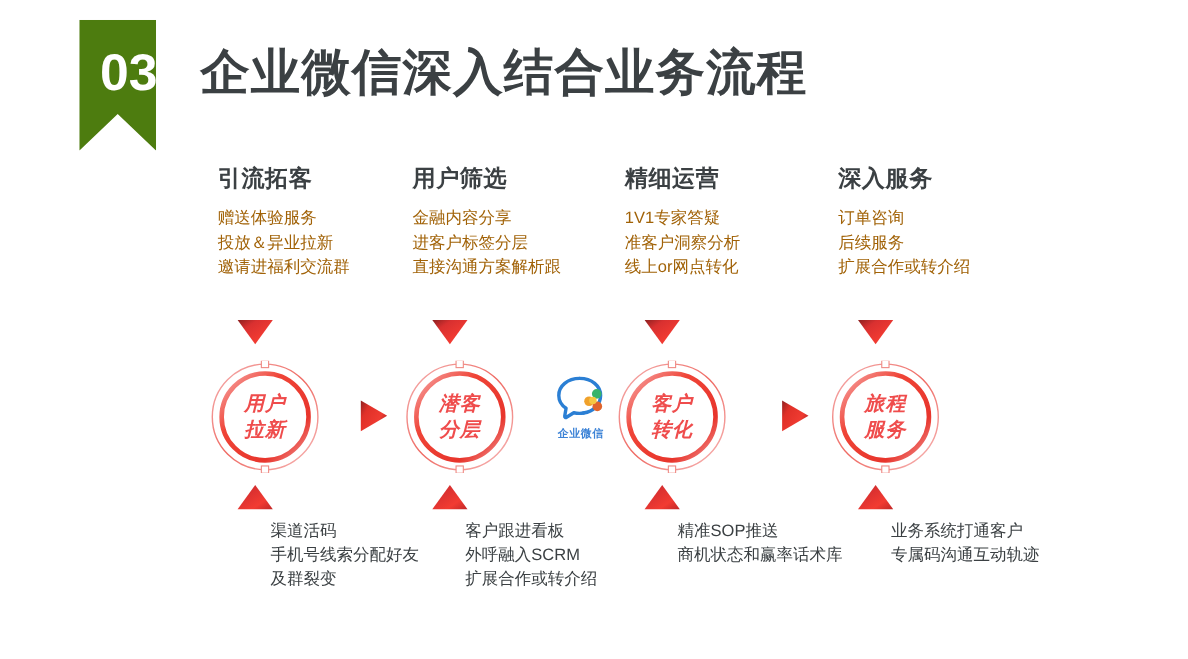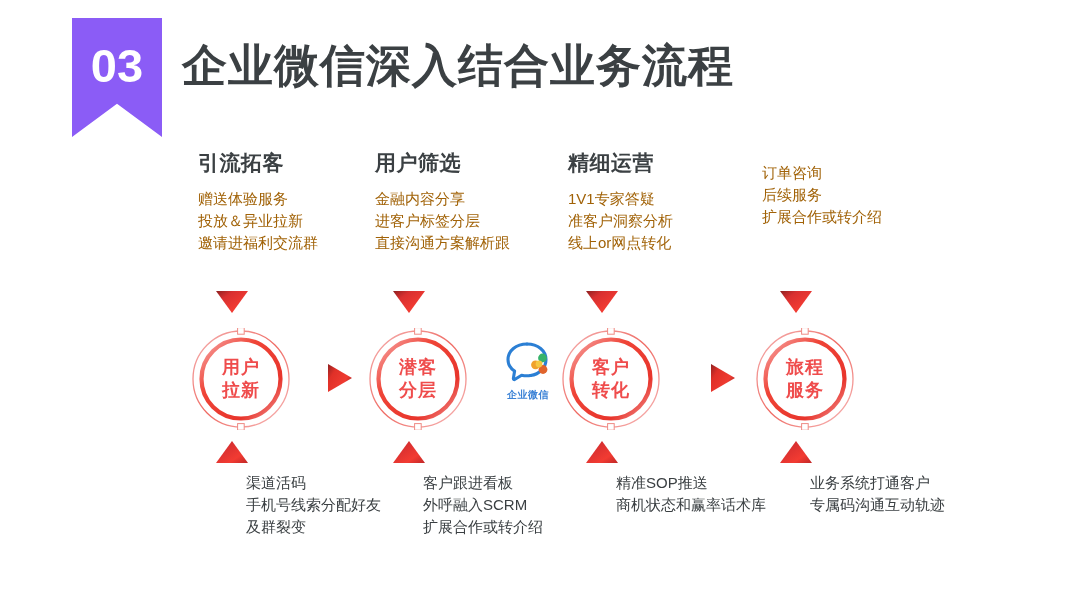--- a/index.html
+++ b/index.html
@@ -19,23 +19,23 @@
   #header {
     position: absolute;
     left: 0; top: 0;
     width: 1080px;
     height: 150px;
   }
   #ribbon {
     position: absolute;
     left: 72px;
     top: 18px;
-    width: 90px;
+    width: 70px;
     height: 119px;
-    background: #8b5cf6;
+    background: #4d7c0f;
     -webkit-clip-path: polygon(0 0, 100% 0, 100% 100%, 50% 72%, 0 100%);
     clip-path: polygon(0 0, 100% 0, 100% 100%, 50% 72%, 0 100%);
   }
   #ribbon-number {
     position: absolute;
     left: 0;
     top: 24px;
     width: 90px;
     text-align: center;
     font-size: 47px;
@@ -127,20 +127,21 @@
     flex-direction: column;
     align-items: center;
     justify-content: center;
   }
   .circle-line {
     font-size: 18px;
     font-weight: bold;
     color: #ef4c4c;
     line-height: 23px;
     letter-spacing: 1px;
+    font-style: italic;
   }
 
   
   .bottom-lines {
     position: absolute;
     top: 322px;
     left: 0;
     width: 210px;
     margin-left: 48px;
   }
@@ -323,20 +324,21 @@
         <path d="M17 1 L33 23 L1 23 Z" fill="url(#gu0)"></path>
       </svg>
     </div>
     <div class="bottom-lines">
       <div class="bottom-line">精准SOP推送</div>
       <div class="bottom-line">商机状态和赢率话术库</div>
     </div>
   </div>
 
   <div class="column col-3">
+    <div class="col-heading">深入服务</div>
     <div class="col-lines">
       <div class="col-line">订单咨询</div>
       <div class="col-line">后续服务</div>
       <div class="col-line">扩展合作或转介绍</div>
     </div>
     <div class="tri-wrap tri-down">
       <svg class="tri-svg" width="34" height="24" viewBox="0 0 34 24">
         <path d="M1 1 L33 1 L17 23 Z" fill="url(#gd0)"></path>
       </svg>
     </div>

